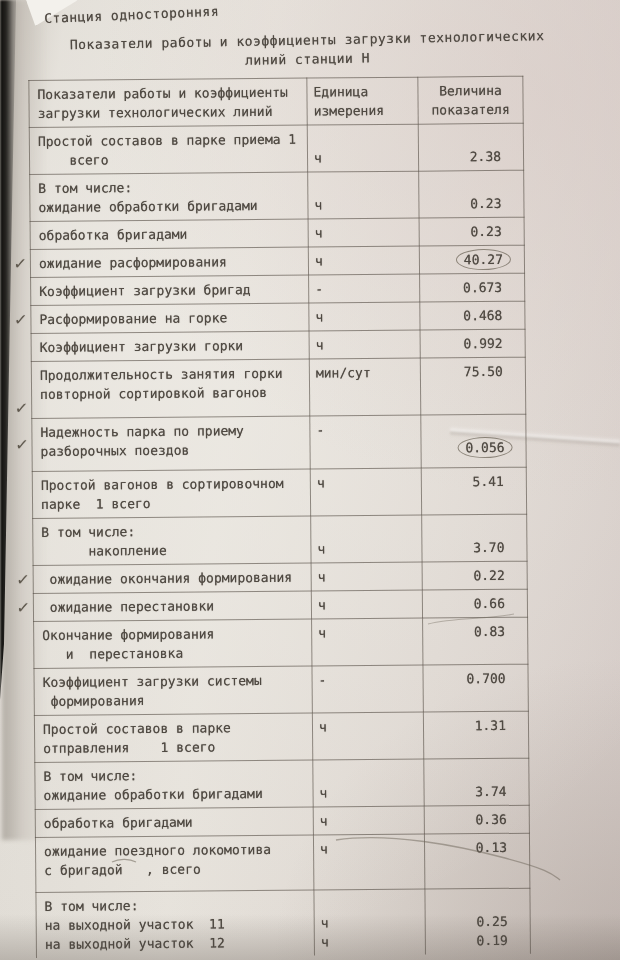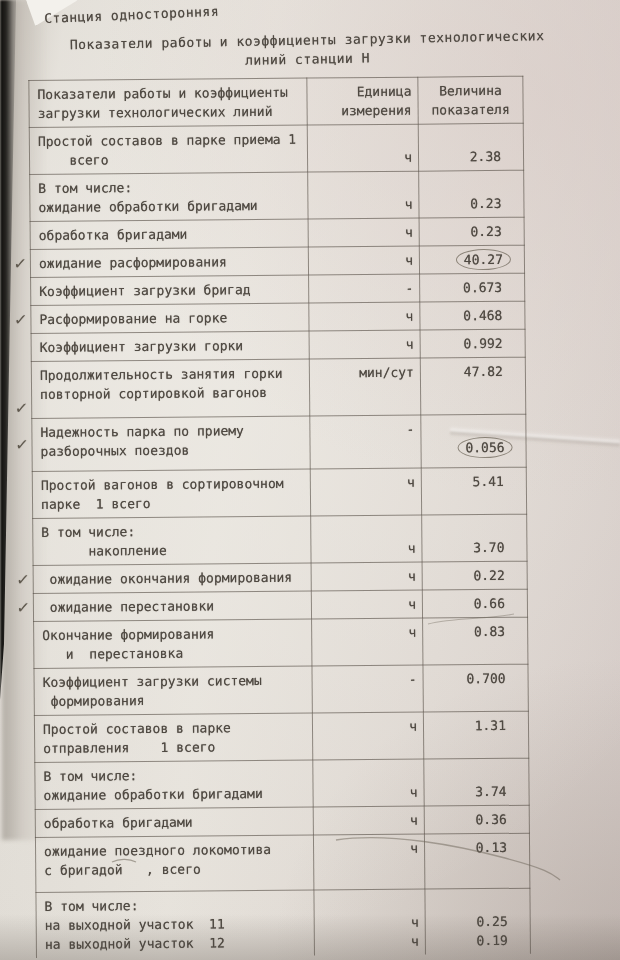--- a/index.html
+++ b/index.html
@@ -66,21 +66,21 @@
     font-size:13px;line-height:19px;
   }
   col.c-label{width:278px}col.c-unit{width:111px}col.c-value{width:105px}
   th,td{
     border:1px solid rgba(85,78,69,.62);
     padding:4px 6px;vertical-align:top;font-weight:normal;
   }
   table{border:1px solid rgba(85,78,69,.62);border-bottom:none;}
   tbody tr:last-child td{border-bottom:none;}
   th.label-cell,td.label-cell{text-align:left;padding-left:8px;position:relative;}
-  td.unit-cell,th.unit-cell{text-align:right;}
+  td.unit-cell,th.unit-cell{text-align:left;}
   td.value-cell{text-align:right;padding-right:22px;}
   th.value-cell{}
   .line{white-space:pre;min-height:19px;}
   tbody tr:nth-child(8) td{padding-bottom:14px;}
   tbody tr:nth-child(9) td{padding-bottom:10px;}
   tbody tr:nth-child(19) td{padding-bottom:12px;}
   
   .check{
     position:absolute;left:-17px;top:50%;transform:translateY(-50%) skewX(-8deg);
     font-size:15px;color:rgba(92,85,73,.85);font-family:"DejaVu Sans",sans-serif;
@@ -222,21 +222,21 @@
           <td class="label-cell">
             <span class="check">✓</span>
             <div class="line">Продолжительность занятия горки</div>
             <div class="line">повторной сортировкой вагонов</div>
           </td>
           <td class="unit-cell">
             <div class="line">мин/сут</div>
             <div class="line">&nbsp;</div>
           </td>
           <td class="value-cell">
-            <div class="line">47.82</div>
+            <div class="line">75.50</div>
             <div class="line">&nbsp;</div>
           </td>
         </tr>
         <tr>
           <td class="label-cell">
             <span class="check">✓</span>
             <div class="line">Надежность парка по приему</div>
             <div class="line">разборочных поездов</div>
           </td>
           <td class="unit-cell">

